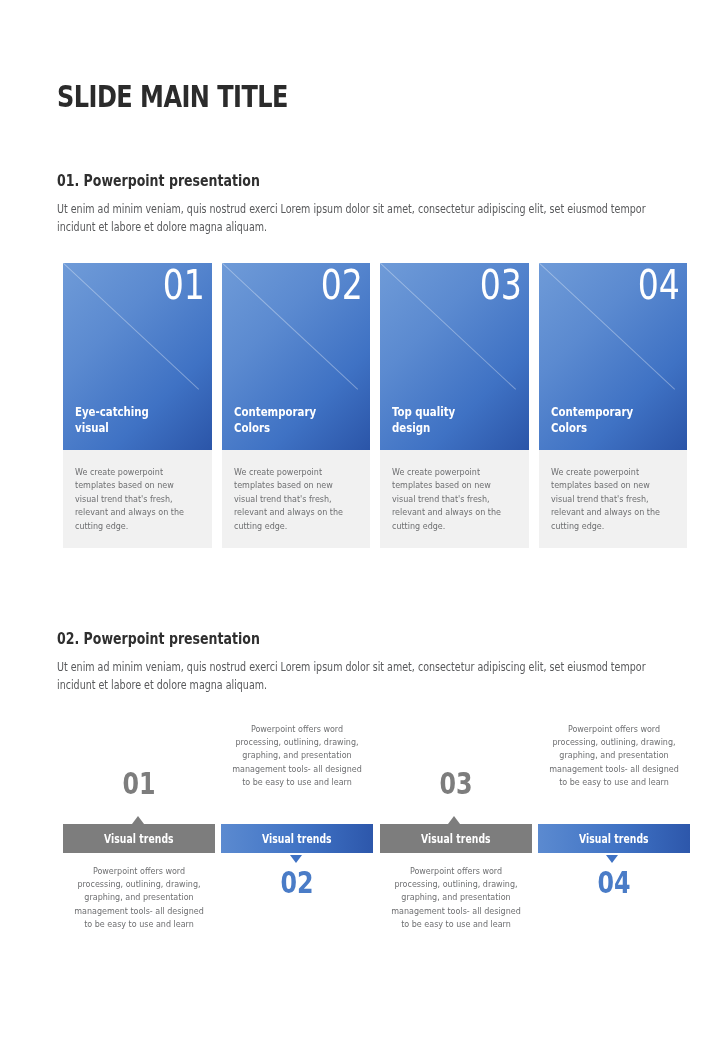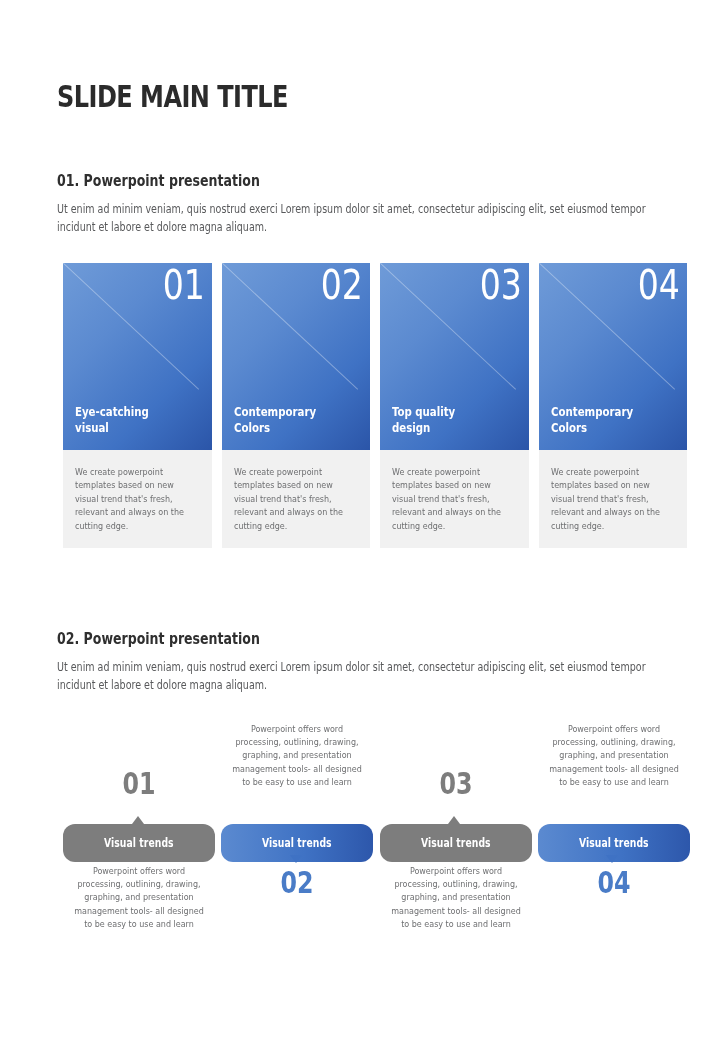--- a/index.html
+++ b/index.html
@@ -152,26 +152,25 @@
   }
   .tl-col {
     position: relative;
     width: 152px;
     height: 230px;
   }
   .tl-bar {
     position: absolute;
     left: 0;
     width: 152px;
-    height: 38px;
+    height: 29px;
     display: flex;
     align-items: center;
     justify-content: center;
     top: 108px;
-    border-radius: 12px;
   }
   .tl-bar-label {
     font-size: 11.4px;
     font-weight: bold;
     color: #ffffff;
     font-family: "DejaVu Sans Condensed", "Liberation Sans Narrow", "Liberation Sans", sans-serif;
     transform: scaleX(0.9);
     letter-spacing: 0.1px;
   }
   .tl-col.gray .tl-bar { background: #7d7d7d; }

